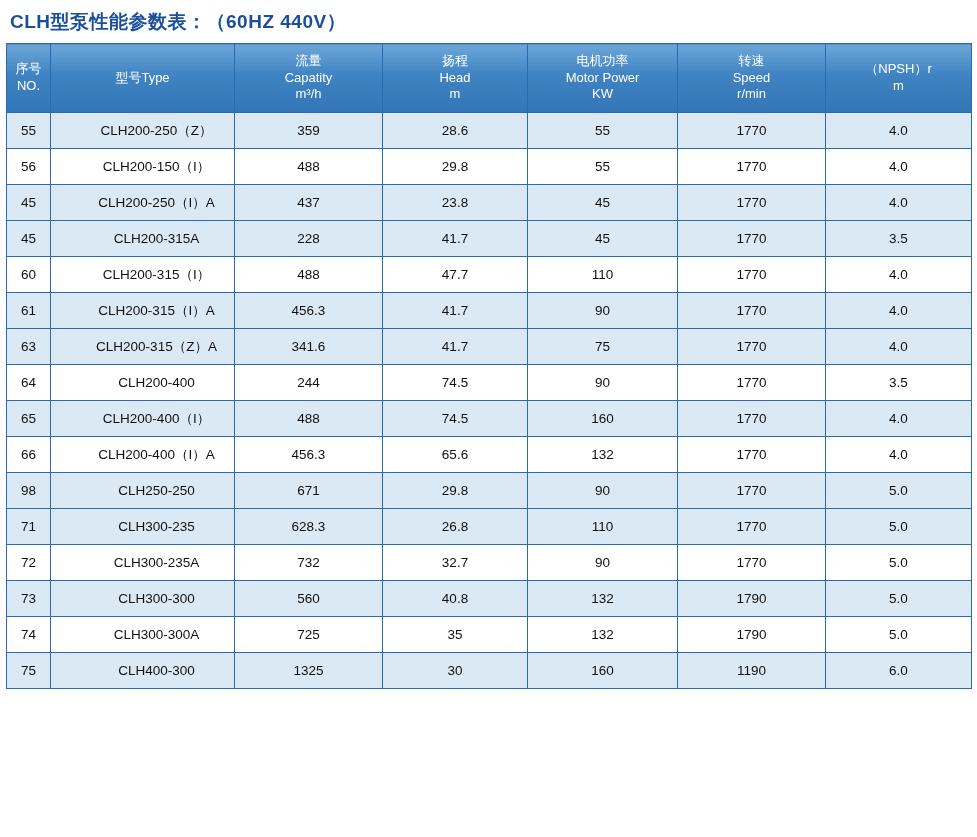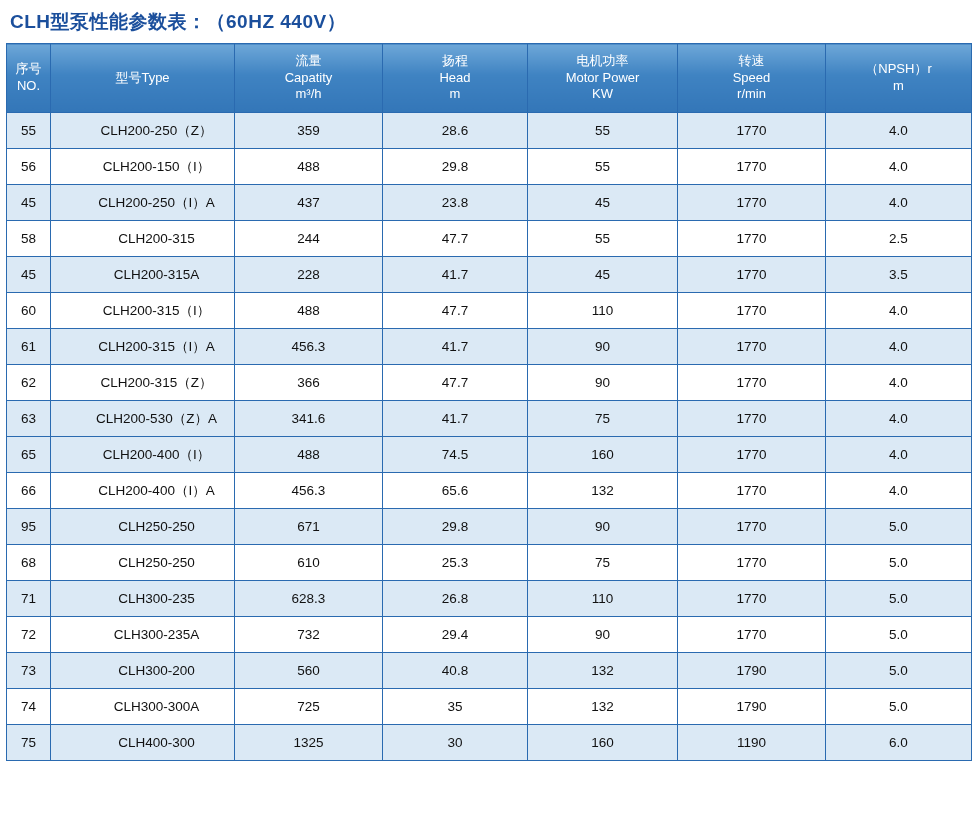--- a/index.html
+++ b/index.html
@@ -146,29 +146,20 @@
         </tr>
         <tr class="even">
           <td class="idx">45</td>
           <td class="type">CLH200-250（I）A</td>
           <td>437</td>
           <td>23.8</td>
           <td>45</td>
           <td>1770</td>
           <td>4.0</td>
         </tr>
-        <tr class="odd">
-          <td class="idx">58</td>
-          <td class="type">CLH200-315</td>
-          <td>244</td>
-          <td>47.7</td>
-          <td>55</td>
-          <td>1770</td>
-          <td>2.5</td>
-        </tr>
         <tr class="even">
           <td class="idx">45</td>
           <td class="type">CLH200-315A</td>
           <td>228</td>
           <td>41.7</td>
           <td>45</td>
           <td>1770</td>
           <td>3.5</td>
         </tr>
         <tr class="odd">
@@ -182,95 +173,86 @@
         </tr>
         <tr class="even">
           <td class="idx">61</td>
           <td class="type">CLH200-315（I）A</td>
           <td>456.3</td>
           <td>41.7</td>
           <td>90</td>
           <td>1770</td>
           <td>4.0</td>
         </tr>
-        <tr class="odd">
-          <td class="idx">62</td>
-          <td class="type">CLH200-315（Z）</td>
-          <td>366</td>
-          <td>47.7</td>
-          <td>90</td>
-          <td>1770</td>
-          <td>4.0</td>
-        </tr>
         <tr class="even">
           <td class="idx">63</td>
-          <td class="type">CLH200-530（Z）A</td>
+          <td class="type">CLH200-315（Z）A</td>
           <td>341.6</td>
           <td>41.7</td>
           <td>75</td>
           <td>1770</td>
           <td>4.0</td>
+        </tr>
+        <tr class="odd">
+          <td class="idx">64</td>
+          <td class="type">CLH200-400</td>
+          <td>244</td>
+          <td>74.5</td>
+          <td>90</td>
+          <td>1770</td>
+          <td>3.5</td>
         </tr>
         <tr class="even">
           <td class="idx">65</td>
           <td class="type">CLH200-400（I）</td>
           <td>488</td>
           <td>74.5</td>
           <td>160</td>
           <td>1770</td>
           <td>4.0</td>
         </tr>
         <tr class="odd">
           <td class="idx">66</td>
           <td class="type">CLH200-400（I）A</td>
           <td>456.3</td>
           <td>65.6</td>
           <td>132</td>
           <td>1770</td>
           <td>4.0</td>
         </tr>
         <tr class="even">
-          <td class="idx">95</td>
+          <td class="idx">98</td>
           <td class="type">CLH250-250</td>
           <td>671</td>
           <td>29.8</td>
           <td>90</td>
-          <td>1770</td>
-          <td>5.0</td>
-        </tr>
-        <tr class="odd">
-          <td class="idx">68</td>
-          <td class="type">CLH250-250</td>
-          <td>610</td>
-          <td>25.3</td>
-          <td>75</td>
           <td>1770</td>
           <td>5.0</td>
         </tr>
         <tr class="even">
           <td class="idx">71</td>
           <td class="type">CLH300-235</td>
           <td>628.3</td>
           <td>26.8</td>
           <td>110</td>
           <td>1770</td>
           <td>5.0</td>
         </tr>
         <tr class="odd">
           <td class="idx">72</td>
           <td class="type">CLH300-235A</td>
           <td>732</td>
-          <td>29.4</td>
+          <td>32.7</td>
           <td>90</td>
           <td>1770</td>
           <td>5.0</td>
         </tr>
         <tr class="even">
           <td class="idx">73</td>
-          <td class="type">CLH300-200</td>
+          <td class="type">CLH300-300</td>
           <td>560</td>
           <td>40.8</td>
           <td>132</td>
           <td>1790</td>
           <td>5.0</td>
         </tr>
         <tr class="odd">
           <td class="idx">74</td>
           <td class="type">CLH300-300A</td>
           <td>725</td>

